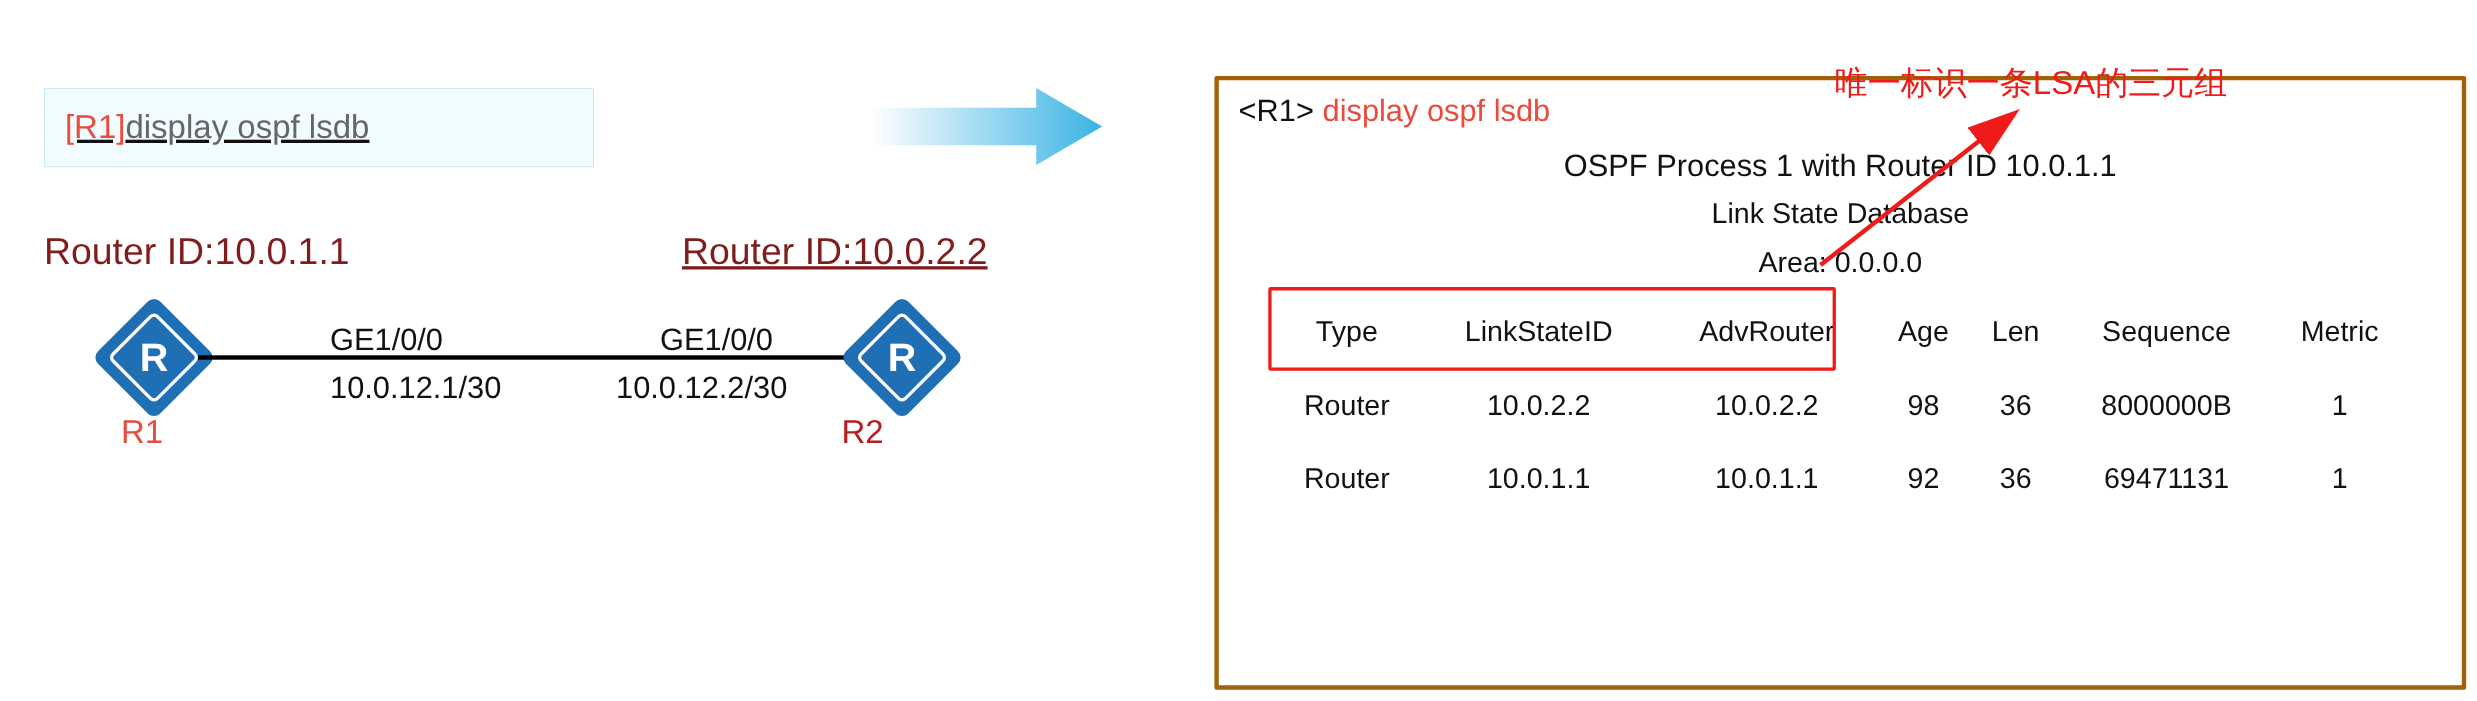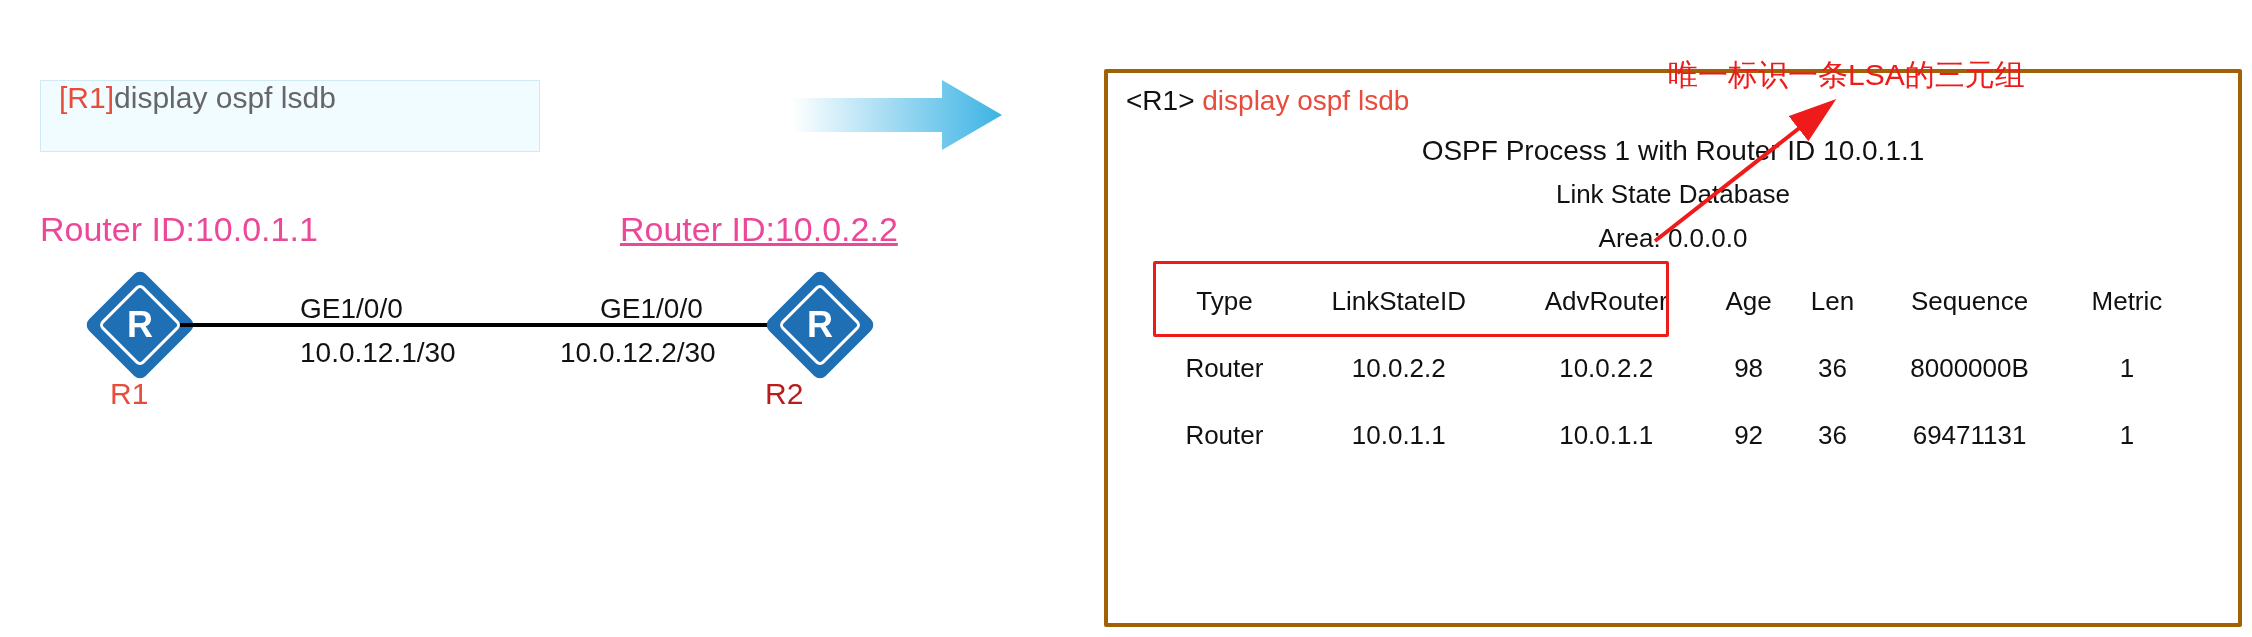--- a/index.html
+++ b/index.html
@@ -1,28 +1,28 @@
 <!DOCTYPE html>
 <html><head>
 <meta charset="utf-8">
 <style>
   html,body{margin:0;padding:0;font-family:"Segoe UI",Arial,sans-serif;color:#111;}
   body{width:2252px;height:637px;position:relative;background:#fff;}
 
   
   .cmd-box{
     position:absolute;left:40px;top:80px;width:480px;height:70px;
-    background:#f0fcff;border:1px solid #cfeaf3;display:flex;
-    padding-left:18px;font-size:30px;
+    background:#f0fcff;border:1px solid #cfeaf3;display:flex;align-items:center;
+    padding-left:18px;font-size:30px;text-decoration:underline;
   }
   .cmd-box .prompt{color:#e74c3c;}
   .cmd-box .gray{color:#666;}
 
   
-  .rid{position:absolute;font-size:34px;color:#ec4899;}
+  .rid{position:absolute;font-size:34px;color:#7f1d1d;}
   .rid.left{left:40px;top:210px;}
   .rid.right{left:620px;top:210px;text-decoration:underline;}
 
   
   .topo{position:absolute;left:100px;top:285px;width:760px;height:160px;}
   .router{
     position:absolute;width:80px;height:80px;top:0;
   }
   .router.r1{left:0;}
   .router.r2{left:680px;}

